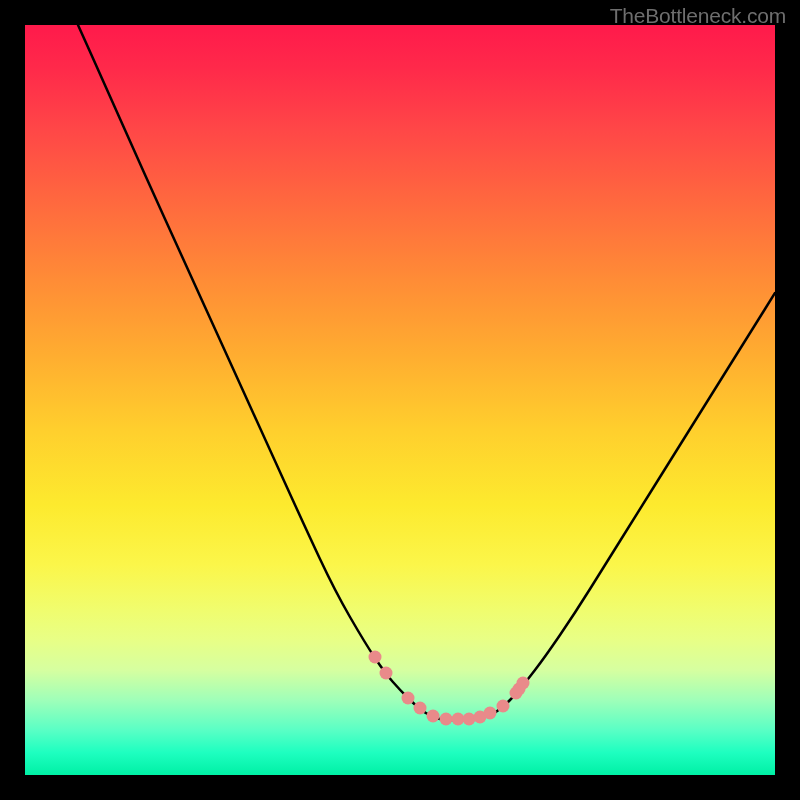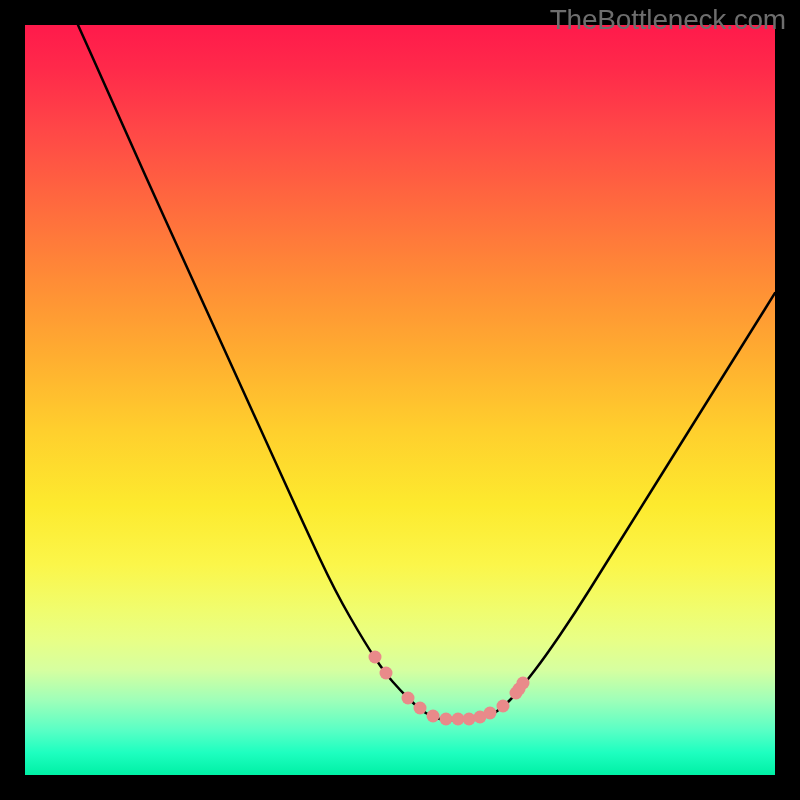--- a/index.html
+++ b/index.html
@@ -35,21 +35,21 @@
       #5affc5 94%,
       #1effc0 97%,
       #00f0a5 100%
     );
   }
   .watermark {
     position: absolute;
     top: 4px;
     right: 14px;
     color: #6e6e6e;
-    font-size: 28px;
+    font-size: 21px;
     font-weight: 500;
     letter-spacing: -0.2px;
     z-index: 5;
   }
 </style>
 </head>
 <body>
 
 <div class="frame">
   <svg width="750" height="750" viewBox="0 0 750 750">

